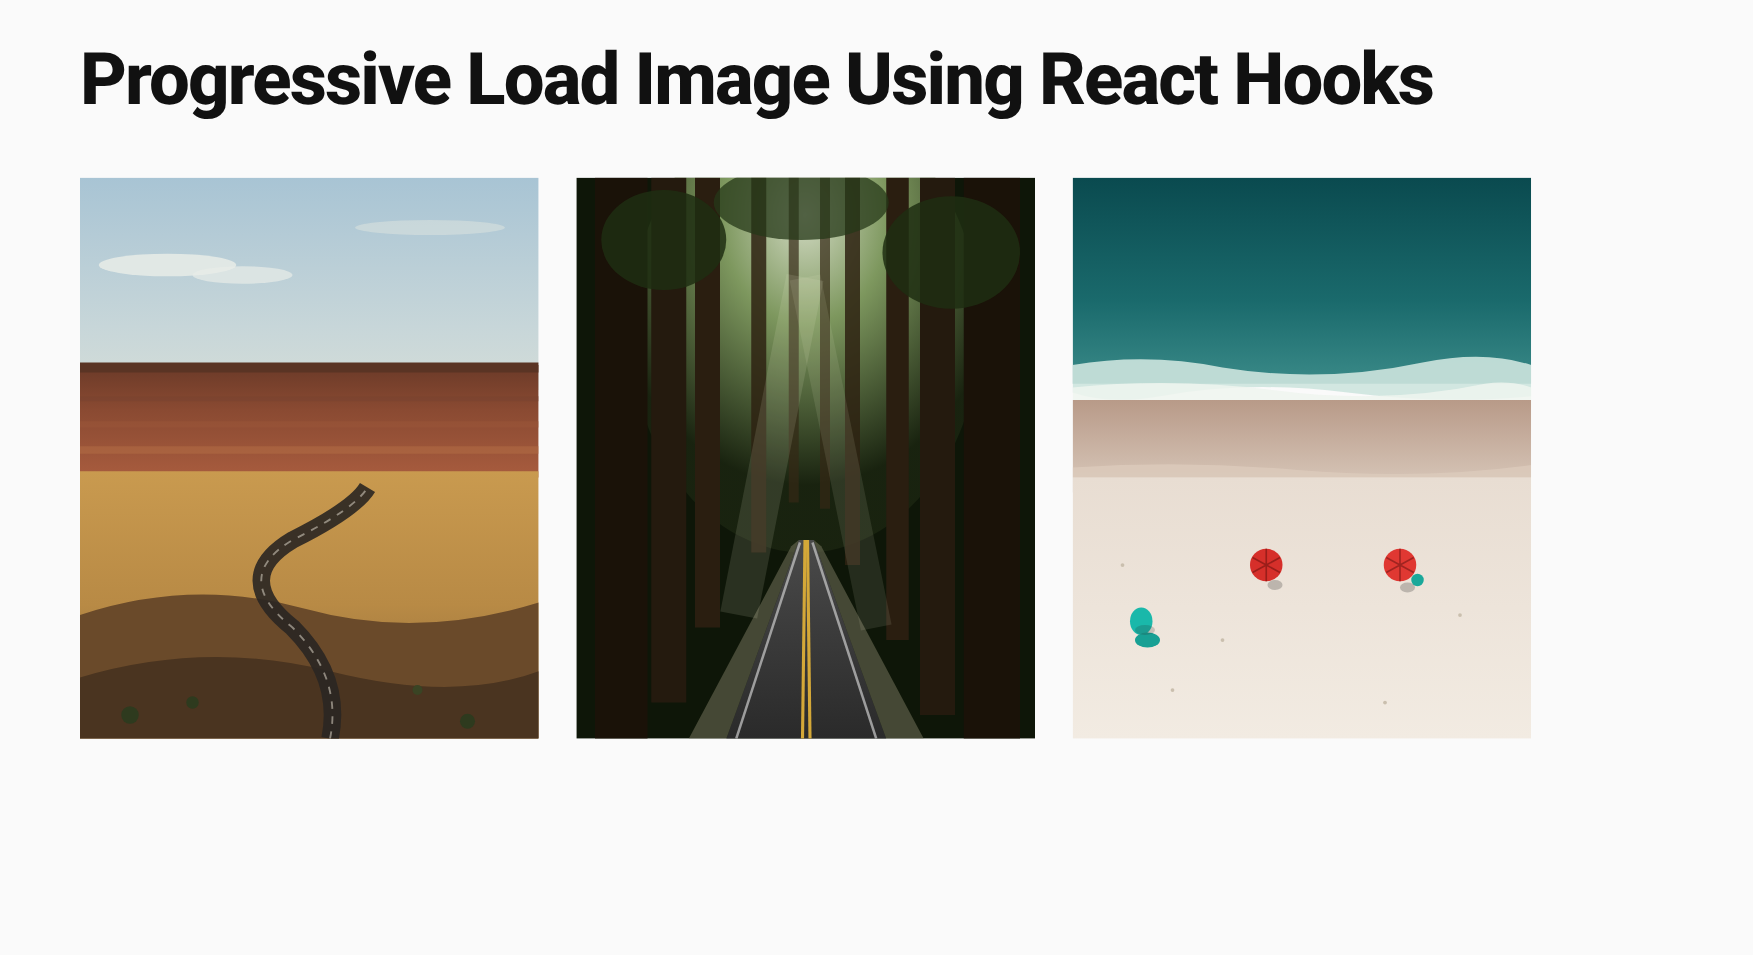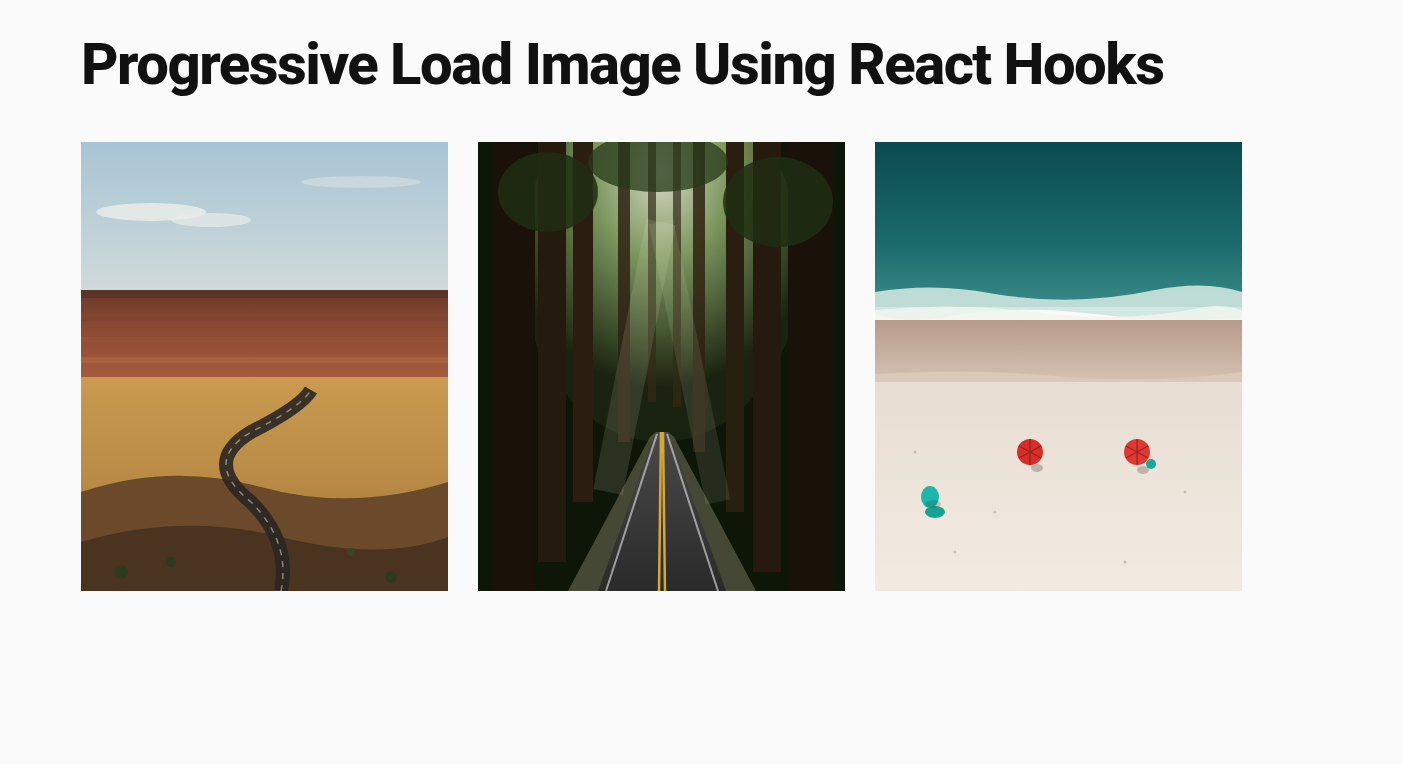--- a/index.html
+++ b/index.html
@@ -8,21 +8,21 @@
       box-sizing: border-box;
     }
     body {
       font-family: -apple-system, BlinkMacSystemFont, "Segoe UI", Roboto, Helvetica, Arial, sans-serif;
       background: #fafafa;
       width: 1402px;
       height: 764px;
       overflow: hidden;
     }
     .container {
-      padding: 30px 81px;
+      padding: 30px 64px;
     }
     h1 {
       font-size: 58px;
       font-weight: 800;
       letter-spacing: -1.5px;
       color: #111;
       margin-bottom: 44px;
     }
     .image-grid {
       display: flex;

